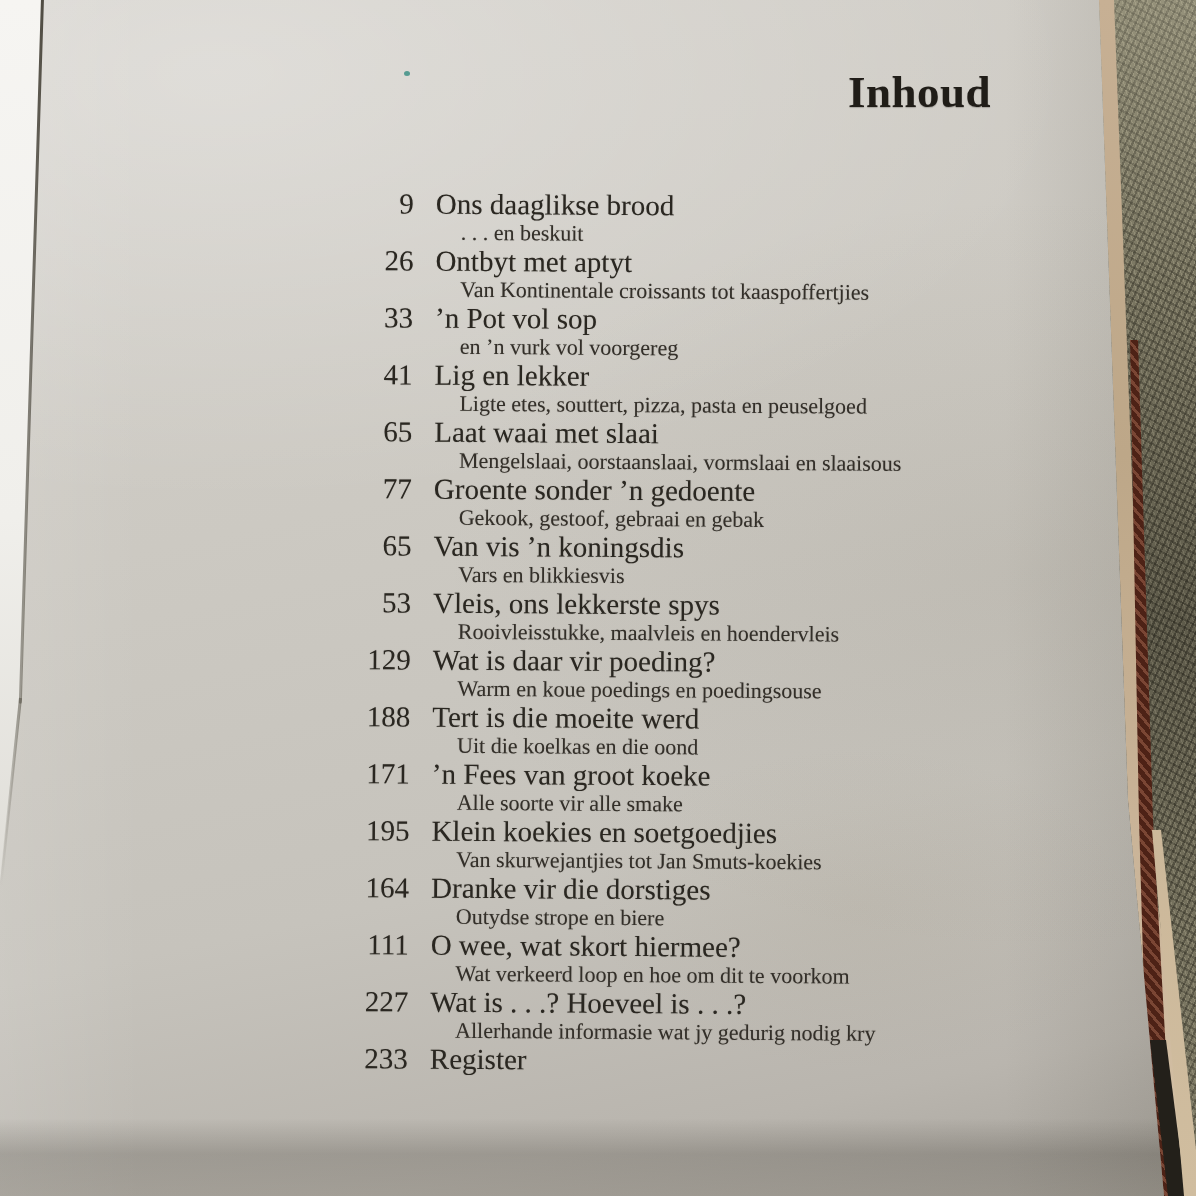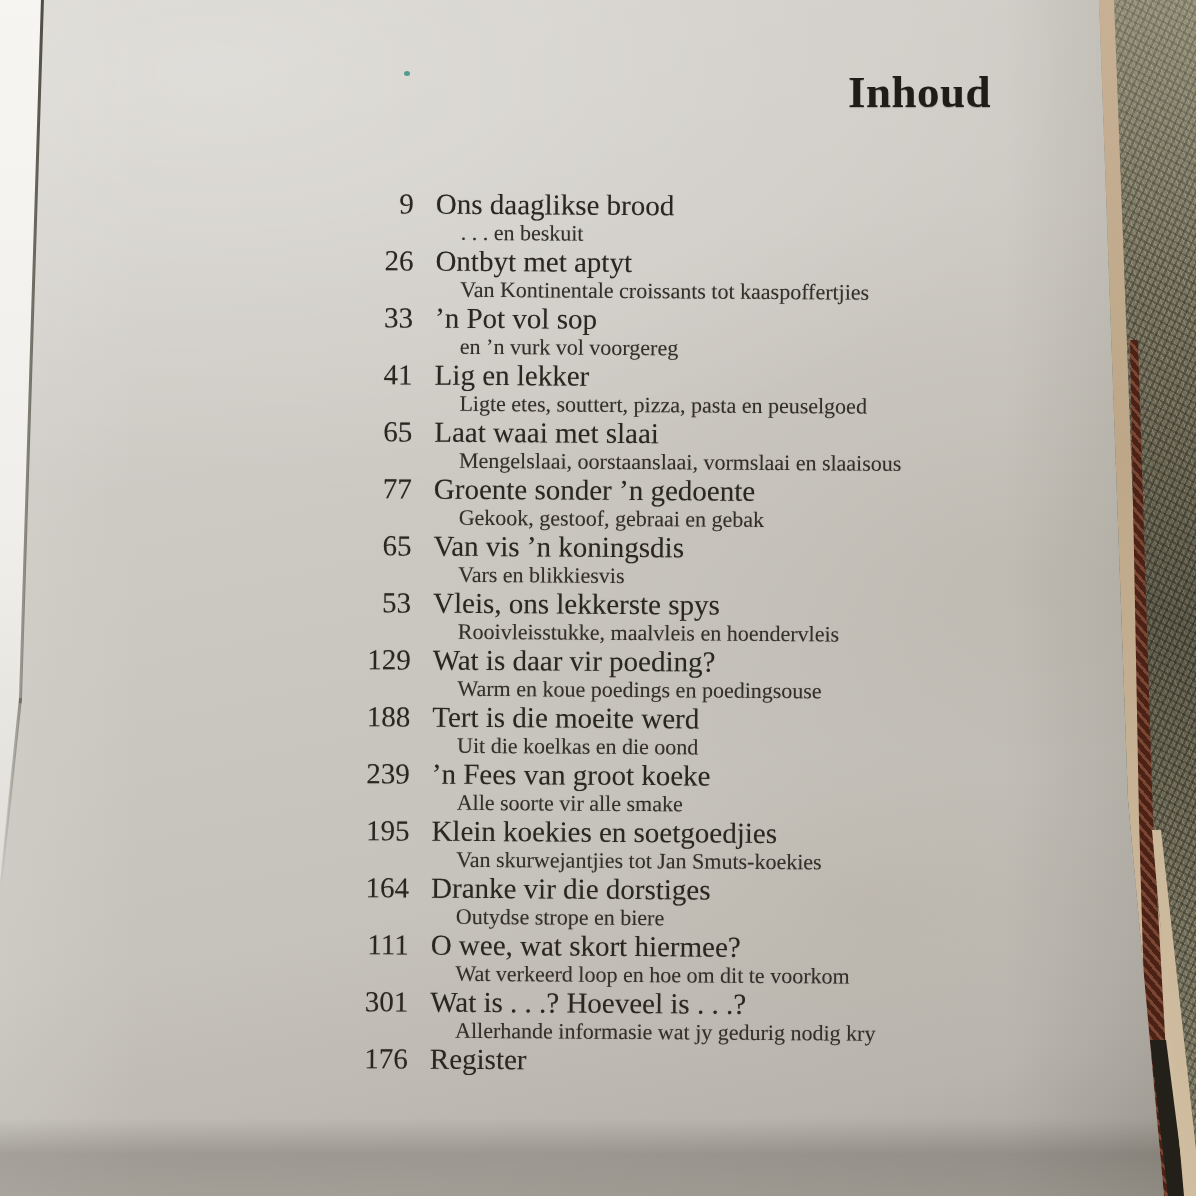--- a/index.html
+++ b/index.html
@@ -182,21 +182,21 @@
     <div class="s">Warm en koue poedings en poedingsouse</div>
   </div>
 
   <div class="toc-row">
     <div class="num">188</div>
     <div class="t">Tert is die moeite werd</div>
     <div class="s">Uit die koelkas en die oond</div>
   </div>
 
   <div class="toc-row">
-    <div class="num">239</div>
+    <div class="num">171</div>
     <div class="t">’n Fees van groot koeke</div>
     <div class="s">Alle soorte vir alle smake</div>
   </div>
 
   <div class="toc-row">
     <div class="num">195</div>
     <div class="t">Klein koekies en soetgoedjies</div>
     <div class="s">Van skurwejantjies tot Jan Smuts-koekies</div>
   </div>
 
@@ -206,27 +206,27 @@
     <div class="s">Outydse strope en biere</div>
   </div>
 
   <div class="toc-row">
     <div class="num">111</div>
     <div class="t">O wee, wat skort hiermee?</div>
     <div class="s">Wat verkeerd loop en hoe om dit te voorkom</div>
   </div>
 
   <div class="toc-row">
-    <div class="num">301</div>
+    <div class="num">227</div>
     <div class="t">Wat is . . .? Hoeveel is . . .?</div>
     <div class="s">Allerhande informasie wat jy gedurig nodig kry</div>
   </div>
 
   <div class="toc-row">
-    <div class="num">176</div>
+    <div class="num">233</div>
     <div class="t">Register</div>
 
   </div>
 </div>
 
   </div>
 
   <div class="edge-line-1"></div>
   <div class="edge-line-2"></div>
 

